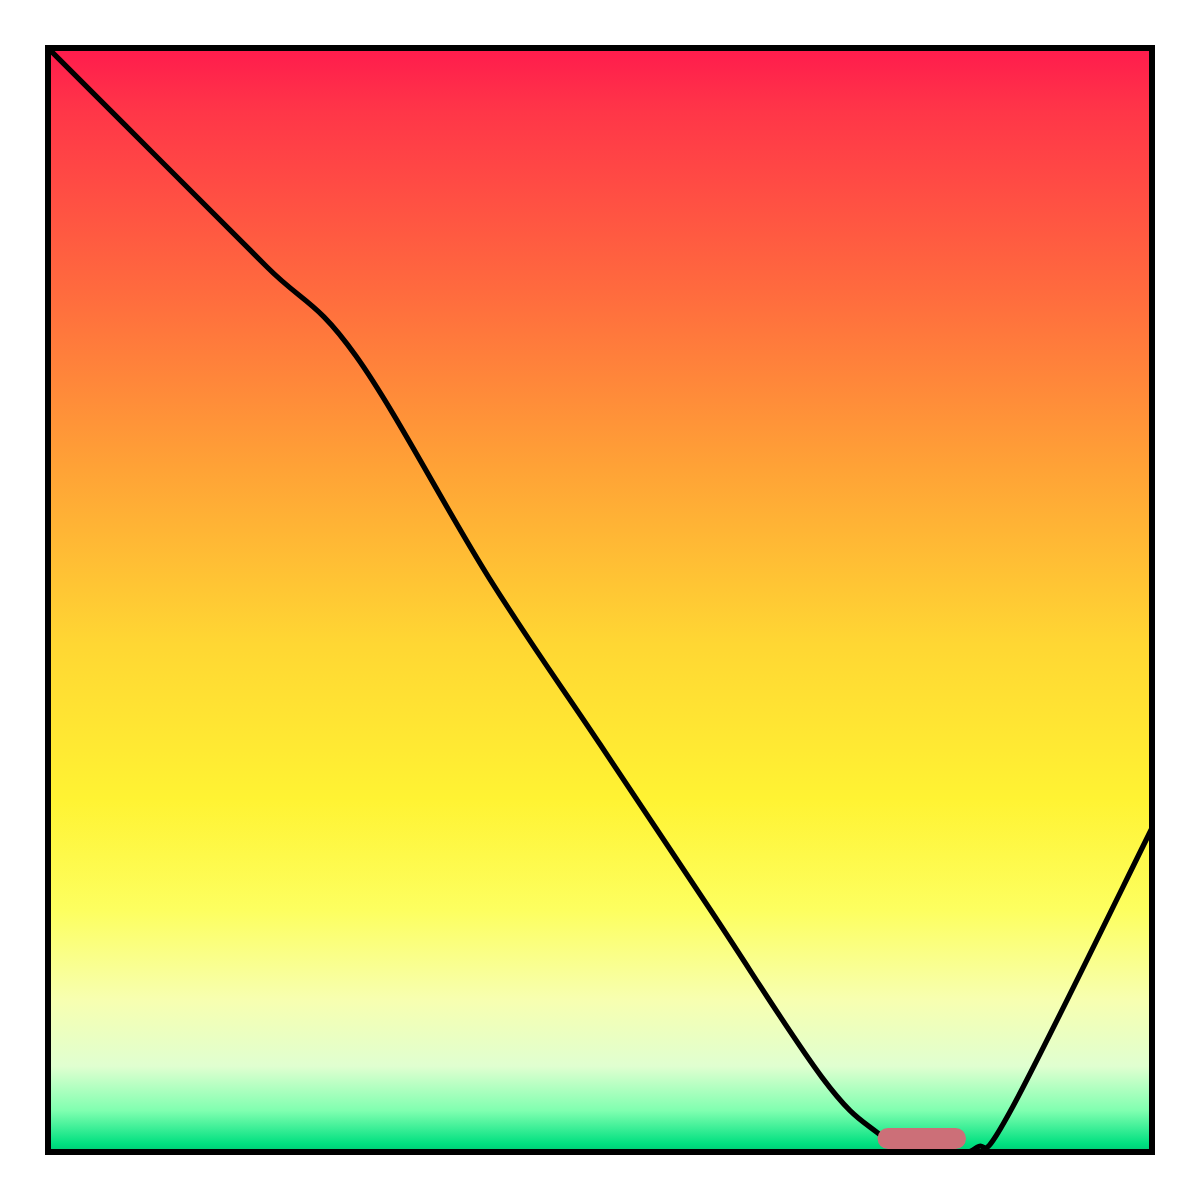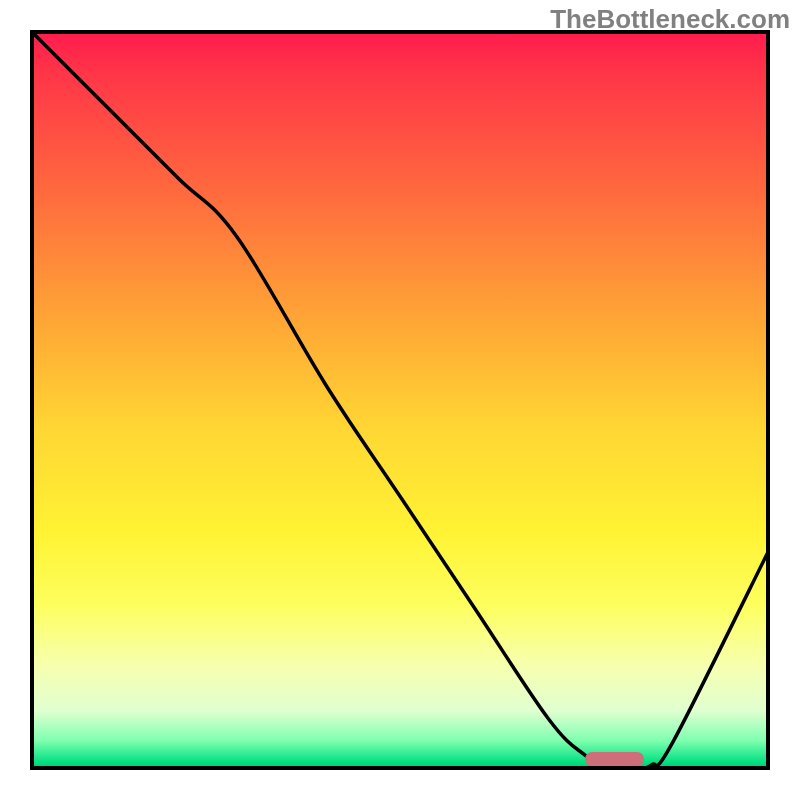--- a/index.html
+++ b/index.html
@@ -79,21 +79,20 @@
     background: #cc6f78;
     border-radius: 999px;
     z-index: 4;
   }
 </style>
 </head>
 <body>
 
 <div class="canvas">
 
-  <div class="watermark">TheBottleneck.com</div>
 
   <div class="plot-box">
     <div class="gradient-fill"></div>
 
     <svg class="curve-svg" viewBox="0 0 740 740" preserveAspectRatio="none">
       <path d="M 0 0 C 13.32 13.32, 47.36 47.36, 74 74 C 100.64 100.64, 124.024 124.024, 148 148 C 171.976 171.976, 180.56 169.90400000000005, 207.20000000000002 207.20000000000005 C 233.84000000000003 244.49600000000004, 266.696 308.58, 296 355.2 C 325.304 401.82, 343.36 426.24, 370 466.2 C 396.64 506.15999999999997, 417.36 537.24, 444 577.2 C 470.64 617.1600000000001, 498.02 661.5600000000001, 518 688.2 C 537.98 714.84, 544.3439999999999 716.542, 555 725.2 C 565.6560000000001 733.8580000000001, 567.8760000000001 734.0355999999999, 577.2 736.3 C 586.524 738.5644, 598.808 738.0464, 606.8 737.78 C 614.7919999999999 737.5136, 614.94 739.7484000000001, 621.6 734.82 C 628.26 729.8916, 622.4879999999999 749.4276, 643.8 710.4 C 665.112 671.3724, 722.684 552.632, 740 518" fill="none" stroke="#000000" stroke-width="3.5" stroke-linejoin="round" stroke-linecap="round"></path>
     </svg>
 
     <div class="pill" style="left: 555px; width: 59.2px; top: 721.9px; height: 14px; background: rgb(204, 111, 120);"></div>
   </div>

